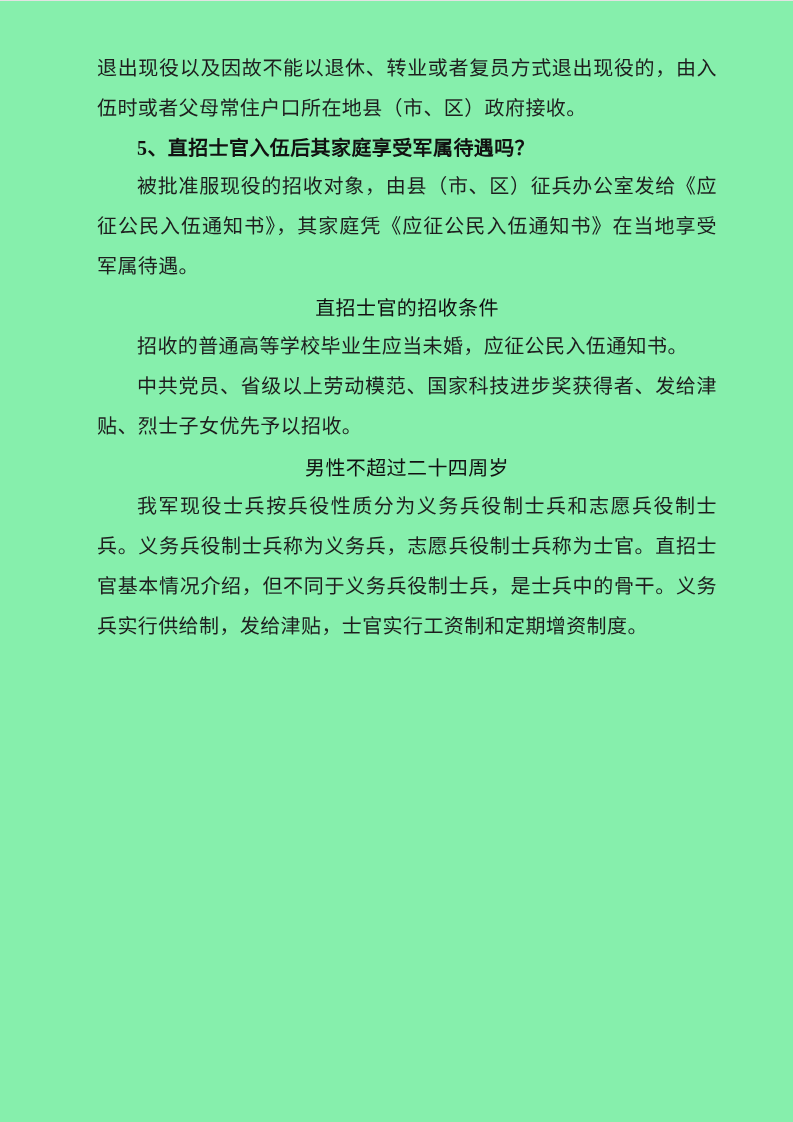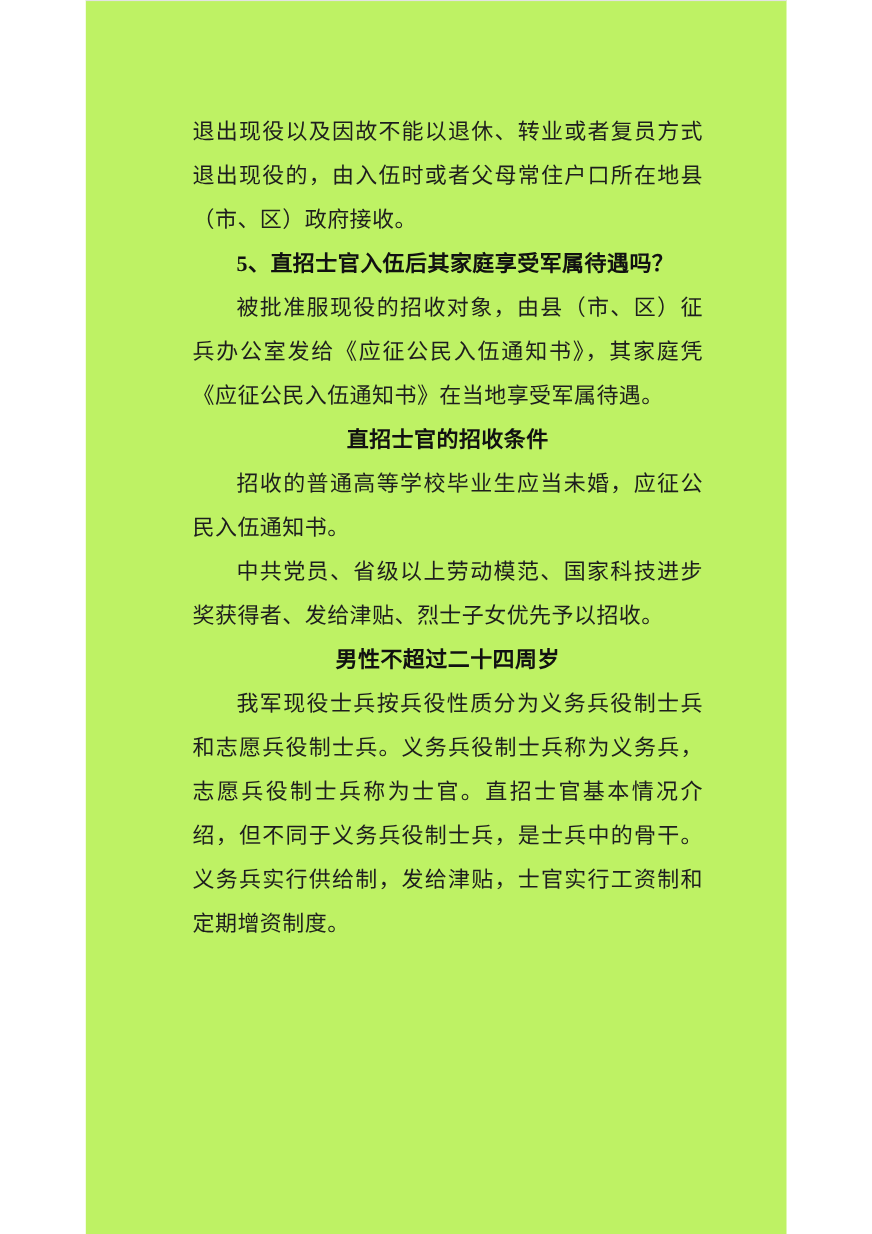--- a/index.html
+++ b/index.html
@@ -2,49 +2,50 @@
 <html lang="zh-CN"><head>
 <meta charset="utf-8">
 <style>
   html, body {
     margin: 0;
     padding: 0;
     background: #ffffff;
   }
   .page {
     position: relative;
-    width: 637px;
+    width: 793px;
     height: 1122px;
     margin: 0 auto;
-    background: #bef264;
+    background: #86efac;
     box-sizing: border-box;
-    padding: 99px 76px 0 97px;
+    padding: 47px 76px 0 97px;
     border-top: 1px solid #e3e3e3;
     font-family: "Liberation Serif", "DejaVu Serif", serif;
     font-size: 20px;
     color: #1e1e1e;
     overflow: hidden;
   }
   .page p {
     margin: 0;
     line-height: 40px;
     text-align: justify;
     letter-spacing: 0.02em;
   }
   .para-indent {
     text-indent: 2em;
+    font-family: Liberation Mono, monospace;
   }
   .question-heading {
     font-weight: 700;
     text-indent: 2em;
     text-align: left !important;
     color: #111111;
   }
   .section-heading {
-    font-weight: 700;
+    font-weight: 400;
     text-align: center !important;
     text-indent: 0;
     color: #111111;
   }
 </style>
 </head>
 <body>
 
 <div class="page">
   <p class="para">退出现役以及因故不能以退休、转业或者复员方式退出现役的，由入伍时或者父母常住户口所在地县（市、区）政府接收。</p>

